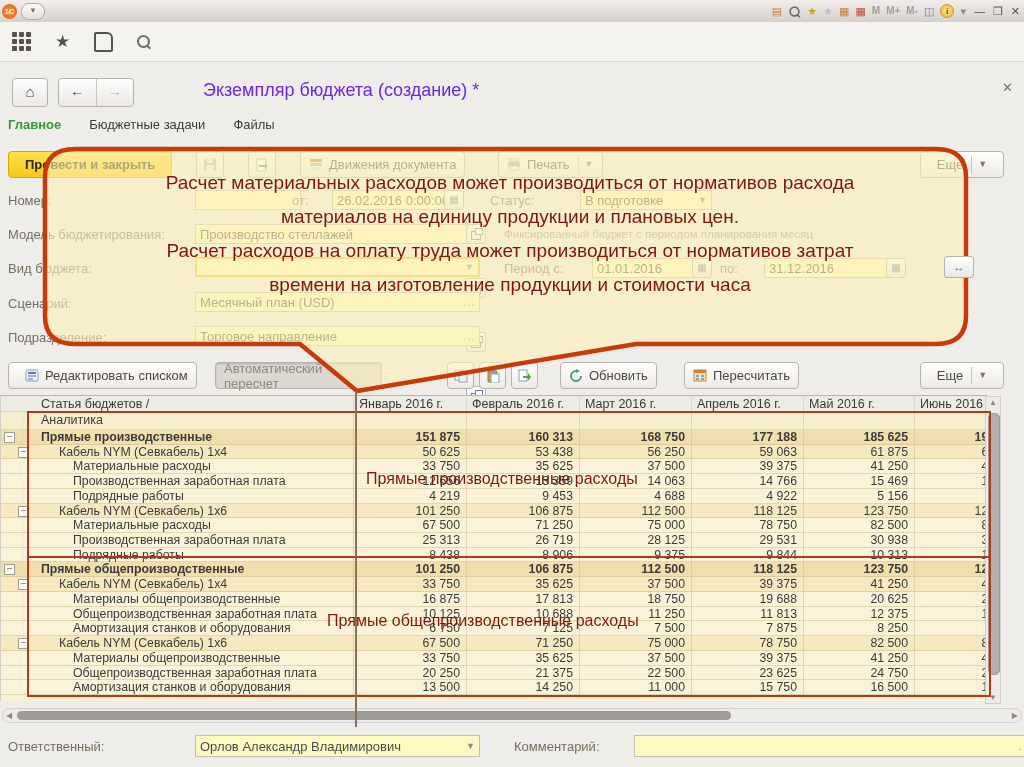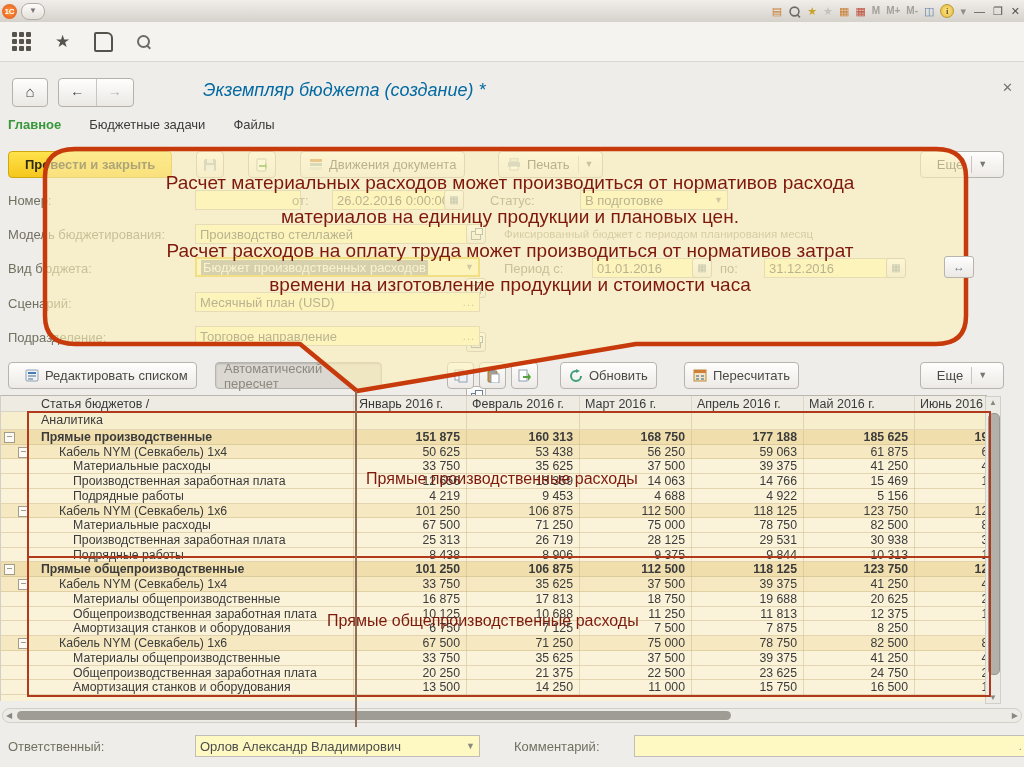--- a/index.html
+++ b/index.html
@@ -34,21 +34,21 @@
   .qstar{font-size:17px;color:#56534d;}
   .qhist{width:15px;height:16px;border:2px solid #56534d;border-radius:2px 6px 2px 2px;}
   
   .navbtn{position:absolute;height:27px;background:linear-gradient(#fefefe,#ebe8e4);
     border:1px solid #b5b1ab;border-radius:4px;text-align:center;color:#45423c;}
   #btn-home{left:12px;top:78px;width:34px;font-size:15px;line-height:25px;}
   #nav-backfwd{left:58px;top:78px;width:74px;display:flex;}
   #nav-backfwd span{flex:1;line-height:25px;font-size:14px;}
   #nav-back{border-right:1px solid #c8c4be;color:#45423c;}
   #nav-fwd{color:#b9b5ae;}
-  #form-title{position:absolute;left:203px;top:80px;font-size:18px;color:#0369a1;font-style:italic;}
+  #form-title{position:absolute;left:203px;top:80px;font-size:18px;color:#6d28d9;}
   #form-close{position:absolute;left:1002px;top:80px;font-size:13px;color:#77746d;}
   #tabs{position:absolute;left:8px;top:117px;display:flex;gap:28px;font-size:13px;text-align:right;}
   .tab{color:#3c3c3c;}
   .tab.active{color:#38983a;font-weight:bold;}
   
   .btn{position:absolute;height:27px;background:linear-gradient(#fffefd,#edeae6);
     border:1px solid #b7b3ad;border-radius:4px;font-size:13px;color:#4b4942;
     display:flex;align-items:center;padding:0 8px;gap:6px;box-sizing:border-box;}
   .btn .caret{color:#7a776f;font-size:9px;border-left:1px solid #c8c4be;padding-left:6px;margin-left:2px;height:17px;line-height:17px;}
   #btn-post-close{left:8px;top:151px;background:linear-gradient(#ffe24d,#f5c71b);
@@ -228,36 +228,35 @@
   <div class="flabel" style="left:8px;top:193px">Номер:</div>
   <div class="finput" style="left:175px;top:190px;width:106px">
       <span></span>
     </div>
   <div class="flabel" style="left:292px;top:193px">от:</div>
   <div class="finput" style="left:312px;top:190px;width:130px">
       <span>26.02.2016 0:00:00</span>
     </div>
   <div class="sqbtn" style="left:444px;top:190px">▦</div>
   <div class="flabel" style="left:490px;top:193px">Статус:</div>
-  <div class="finput" style="left:560px;top:190px;width:148px">
+  <div class="finput" style="left:560px;top:190px;width:132px">
       <span>В подготовке</span>
       <span class="dd">▼</span>
     </div>
 
   <div class="flabel" style="left:8px;top:227px">Модель бюджетирования:</div>
   <div class="finput" style="left:175px;top:224px;width:285px">
       <span>Производство стеллажей</span>
       <span class="dd">▼</span>
     </div>
   <div class="sqbtn openlink" style="left:466px;top:224px"></div>
   <div class="hint" style="left:504px;top:228px">Фиксированный бюджет с периодом планирования месяц</div>
 
   <div class="flabel" style="left:8px;top:261px">Вид бюджета:</div>
   <div class="finput focus-yellow" style="left:175px;top:257px;width:285px">
-      <span class="selected-text">Бюджет производственных расходов</span>
       <span class="dd">▼</span>
     </div>
   <div class="sqbtn openlink" style="left:466px;top:258px"></div>
   <div class="flabel" style="left:504px;top:261px">Период с:</div>
   <div class="finput" style="left:572px;top:258px;width:118px">
       <span>01.01.2016</span>
     </div>
   <div class="sqbtn" style="left:692px;top:258px">▦</div>
   <div class="flabel" style="left:720px;top:261px">по:</div>
   <div class="finput" style="left:744px;top:258px;width:140px">

